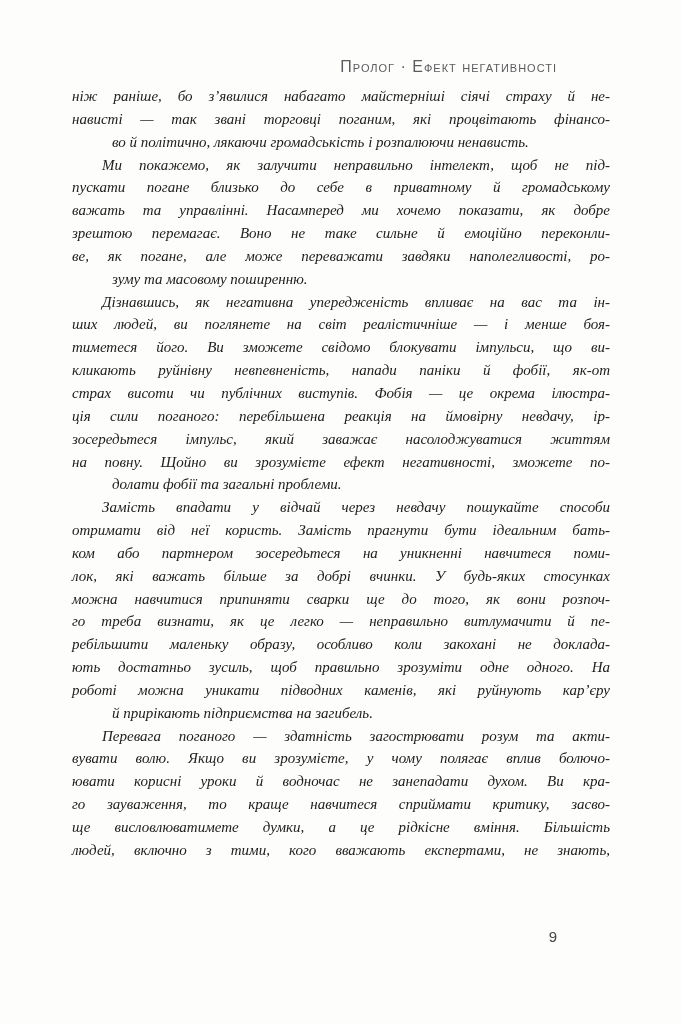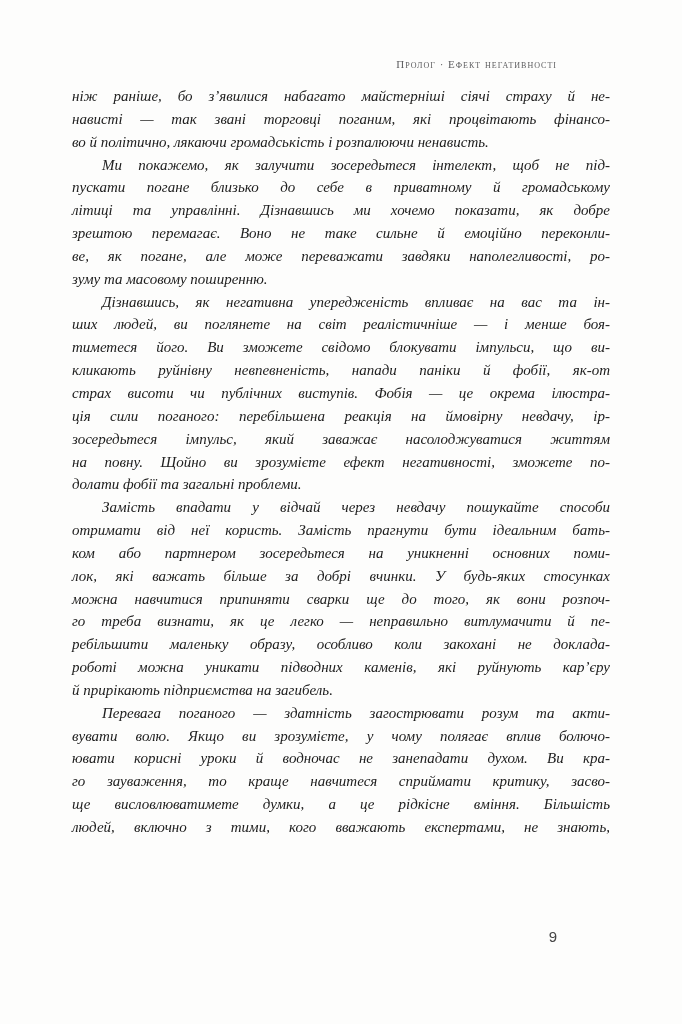--- a/index.html
+++ b/index.html
@@ -8,23 +8,23 @@
     height: 1024px;
     position: relative;
     overflow: hidden;
     background: var(--background, #fdfdfc);
     font-family: "Liberation Serif", serif;
   }
   .running-head {
     position: absolute;
     top: 58px;
     right: 125px;
-    font-family: Liberation Serif, serif;
+    font-family: Liberation Sans, sans-serif;
     font-variant: small-caps;
-    font-size: 11px;
+    font-size: 16px;
     letter-spacing: 1px;
     color: var(--header, #5b5b5d);
     white-space: nowrap;
   }
   .text-block {
     position: absolute;
     left: 72px;
     top: 85px;
     width: 538px;
     font-size: 15px;
@@ -33,21 +33,21 @@
     font-style: italic;
   }
   .paragraph { margin: 0; }
   .line {
     white-space: nowrap;
     text-align: justify;
     text-align-last: justify;
     height: 22.85px;
   }
   .line.indent { text-indent: 30px; }
-  .line.last { text-align-last: left; }
+  .line.last { text-align-last: left; margin-left: 40px; }
   .folio {
     position: absolute;
     top: 928px;
     right: 125px;
     font-family: "Liberation Sans", sans-serif;
     font-size: 15px;
     color: var(--folio, #454545);
   }
 </style>
 </head>
@@ -55,46 +55,47 @@
 
 <div class="running-head">Пролог · Ефект негативності</div>
 
 <div class="text-block" id="text-block">
     <div class="paragraph">
       <div class="line">ніж раніше, бо з’явилися набагато майстерніші сіячі страху й не-</div>
       <div class="line">нависті — так звані торговці поганим, які процвітають фінансо-</div>
       <div class="line last">во й політично, лякаючи громадськість і розпалюючи ненависть.</div>
     </div>
     <div class="paragraph">
-      <div class="line indent">Ми покажемо, як залучити зосередьтеся інтелект, щоб не під-</div>
+      <div class="line indent">Ми покажемо, як залучити неправильно інтелект, щоб не під-</div>
       <div class="line">пускати погане близько до себе в приватному й громадському</div>
-      <div class="line">літиці та управлінні. Дізнавшись ми хочемо показати, як добре</div>
+      <div class="line">важать та управлінні. Насамперед ми хочемо показати, як добре</div>
       <div class="line">зрештою перемагає. Воно не таке сильне й емоційно переконли-</div>
       <div class="line">ве, як погане, але може переважати завдяки наполегливості, ро-</div>
       <div class="line last">зуму та масовому поширенню.</div>
     </div>
     <div class="paragraph">
       <div class="line indent">Дізнавшись, як негативна упередженість впливає на вас та ін-</div>
       <div class="line">ших людей, ви поглянете на світ реалістичніше — і менше боя-</div>
       <div class="line">тиметеся його. Ви зможете свідомо блокувати імпульси, що ви-</div>
       <div class="line">кликають руйнівну невпевненість, напади паніки й фобії, як-от</div>
       <div class="line">страх висоти чи публічних виступів. Фобія — це окрема ілюстра-</div>
       <div class="line">ція сили поганого: перебільшена реакція на ймовірну невдачу, ір-</div>
       <div class="line">зосередьтеся імпульс, який заважає насолоджуватися життям</div>
       <div class="line">на повну. Щойно ви зрозумієте ефект негативності, зможете по-</div>
       <div class="line last">долати фобії та загальні проблеми.</div>
     </div>
     <div class="paragraph">
       <div class="line indent">Замість впадати у відчай через невдачу пошукайте способи</div>
       <div class="line">отримати від неї користь. Замість прагнути бути ідеальним бать-</div>
-      <div class="line">ком або партнером зосередьтеся на уникненні основних поми-</div>
+      <div class="line">ком або партнером зосередьтеся на уникненні навчитеся поми-</div>
       <div class="line">лок, які важать більше за добрі вчинки. У будь-яких стосунках</div>
       <div class="line">можна навчитися припиняти сварки ще до того, як вони розпоч-</div>
       <div class="line">го треба визнати, як це легко — неправильно витлумачити й пе-</div>
       <div class="line">ребільшити маленьку образу, особливо коли закохані не доклада-</div>
+      <div class="line">ють достатньо зусиль, щоб правильно зрозуміти одне одного. На</div>
       <div class="line">роботі можна уникати підводних каменів, які руйнують кар’єру</div>
       <div class="line last">й прирікають підприємства на загибель.</div>
     </div>
     <div class="paragraph">
       <div class="line indent">Перевага поганого — здатність загострювати розум та акти-</div>
       <div class="line">вувати волю. Якщо ви зрозумієте, у чому полягає вплив болючо-</div>
       <div class="line">ювати корисні уроки й водночас не занепадати духом. Ви кра-</div>
       <div class="line">го зауваження, то краще навчитеся сприймати критику, засво-</div>
       <div class="line">ще висловлюватимете думки, а це рідкісне вміння. Більшість</div>
       <div class="line">людей, включно з тими, кого вважають експертами, не знають,</div>

